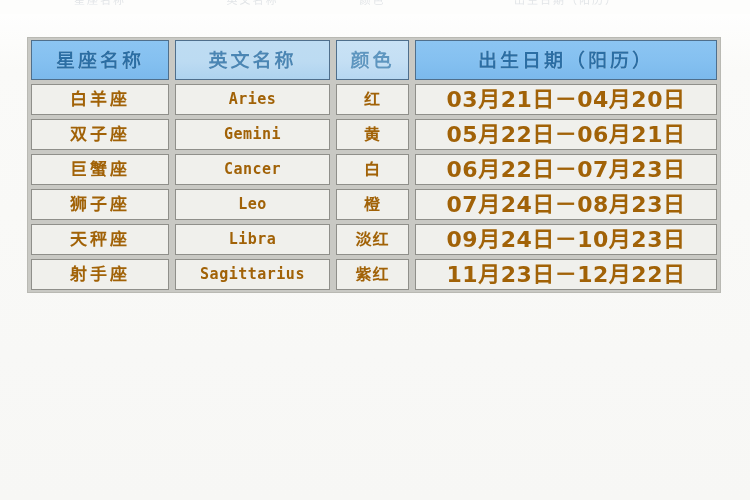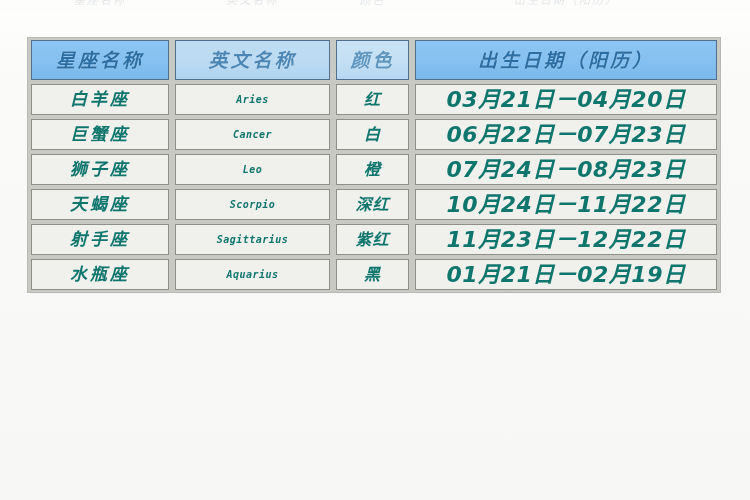--- a/index.html
+++ b/index.html
@@ -15,21 +15,20 @@
     font-family: "Liberation Sans", "DejaVu Sans", sans-serif;
     -webkit-font-smoothing: none;
   }
 
   #page {
     position: relative;
     width: 750px;
     height: 500px;
     background: linear-gradient(to bottom, #ffffff 0%, #fafaf8 14%, #f7f7f5 100%);
     overflow: hidden;
-    font-style: italic;
   }
 
   
   #ghost-strip {
     position: absolute;
     top: 0;
     left: 0;
     width: 750px;
     height: 14px;
     overflow: hidden;
@@ -111,32 +110,32 @@
   thead .cell.lighter {
     background: linear-gradient(to bottom, #c9e2f5 0%, #c4dff4 55%, #b6d7f1 100%);
     color: #5e96c0;
   }
   thead .cell.strong {
     background: linear-gradient(to bottom, #8cc5f2 0%, #84c0f0 55%, #7bb9ec 100%);
     color: #2b6ea4;
   }
 
   tbody .cell {
-    color: #0f766e;
+    color: #a16207;
   }
 
   .txt-cn {
     font-family: "DejaVu Sans", "Liberation Sans", sans-serif;
     font-size: 17px;
     letter-spacing: 3px;
     font-weight: 600;
   }
   .txt-en {
     font-family: "DejaVu Sans Mono", "Liberation Mono", monospace;
-    font-size: 10px;
+    font-size: 15px;
     letter-spacing: .5px;
     font-weight: 600;
   }
   .txt-color {
     font-family: "DejaVu Sans", "Liberation Sans", sans-serif;
     font-size: 16px;
     letter-spacing: 1px;
     font-weight: 700;
   }
   .txt-date {
@@ -219,20 +218,42 @@
           </td>
           <td>
             <div class="cell">
               <span class="txt-date">03月21日－04月20日</span>
             </div>
           </td>
         </tr>
         <tr>
           <td>
             <div class="cell">
+              <span class="txt-cn">双子座</span>
+            </div>
+          </td>
+          <td>
+            <div class="cell">
+              <span class="txt-en">Gemini</span>
+            </div>
+          </td>
+          <td>
+            <div class="cell">
+              <span class="txt-color">黄</span>
+            </div>
+          </td>
+          <td>
+            <div class="cell">
+              <span class="txt-date">05月22日－06月21日</span>
+            </div>
+          </td>
+        </tr>
+        <tr>
+          <td>
+            <div class="cell">
               <span class="txt-cn">巨蟹座</span>
             </div>
           </td>
           <td>
             <div class="cell">
               <span class="txt-en">Cancer</span>
             </div>
           </td>
           <td>
             <div class="cell">
@@ -263,36 +284,36 @@
           </td>
           <td>
             <div class="cell">
               <span class="txt-date">07月24日－08月23日</span>
             </div>
           </td>
         </tr>
         <tr>
           <td>
             <div class="cell">
-              <span class="txt-cn">天蝎座</span>
-            </div>
-          </td>
-          <td>
-            <div class="cell">
-              <span class="txt-en">Scorpio</span>
-            </div>
-          </td>
-          <td>
-            <div class="cell">
-              <span class="txt-color">深红</span>
-            </div>
-          </td>
-          <td>
-            <div class="cell">
-              <span class="txt-date">10月24日－11月22日</span>
+              <span class="txt-cn">天秤座</span>
+            </div>
+          </td>
+          <td>
+            <div class="cell">
+              <span class="txt-en">Libra</span>
+            </div>
+          </td>
+          <td>
+            <div class="cell">
+              <span class="txt-color">淡红</span>
+            </div>
+          </td>
+          <td>
+            <div class="cell">
+              <span class="txt-date">09月24日－10月23日</span>
             </div>
           </td>
         </tr>
         <tr>
           <td>
             <div class="cell">
               <span class="txt-cn">射手座</span>
             </div>
           </td>
           <td>
@@ -301,41 +322,19 @@
             </div>
           </td>
           <td>
             <div class="cell">
               <span class="txt-color">紫红</span>
             </div>
           </td>
           <td>
             <div class="cell">
               <span class="txt-date">11月23日－12月22日</span>
-            </div>
-          </td>
-        </tr>
-        <tr>
-          <td>
-            <div class="cell">
-              <span class="txt-cn">水瓶座</span>
-            </div>
-          </td>
-          <td>
-            <div class="cell">
-              <span class="txt-en">Aquarius</span>
-            </div>
-          </td>
-          <td>
-            <div class="cell">
-              <span class="txt-color">黑</span>
-            </div>
-          </td>
-          <td>
-            <div class="cell">
-              <span class="txt-date">01月21日－02月19日</span>
             </div>
           </td>
         </tr>
       </tbody>
   </table>
 
 </div>
 
 </body></html>

